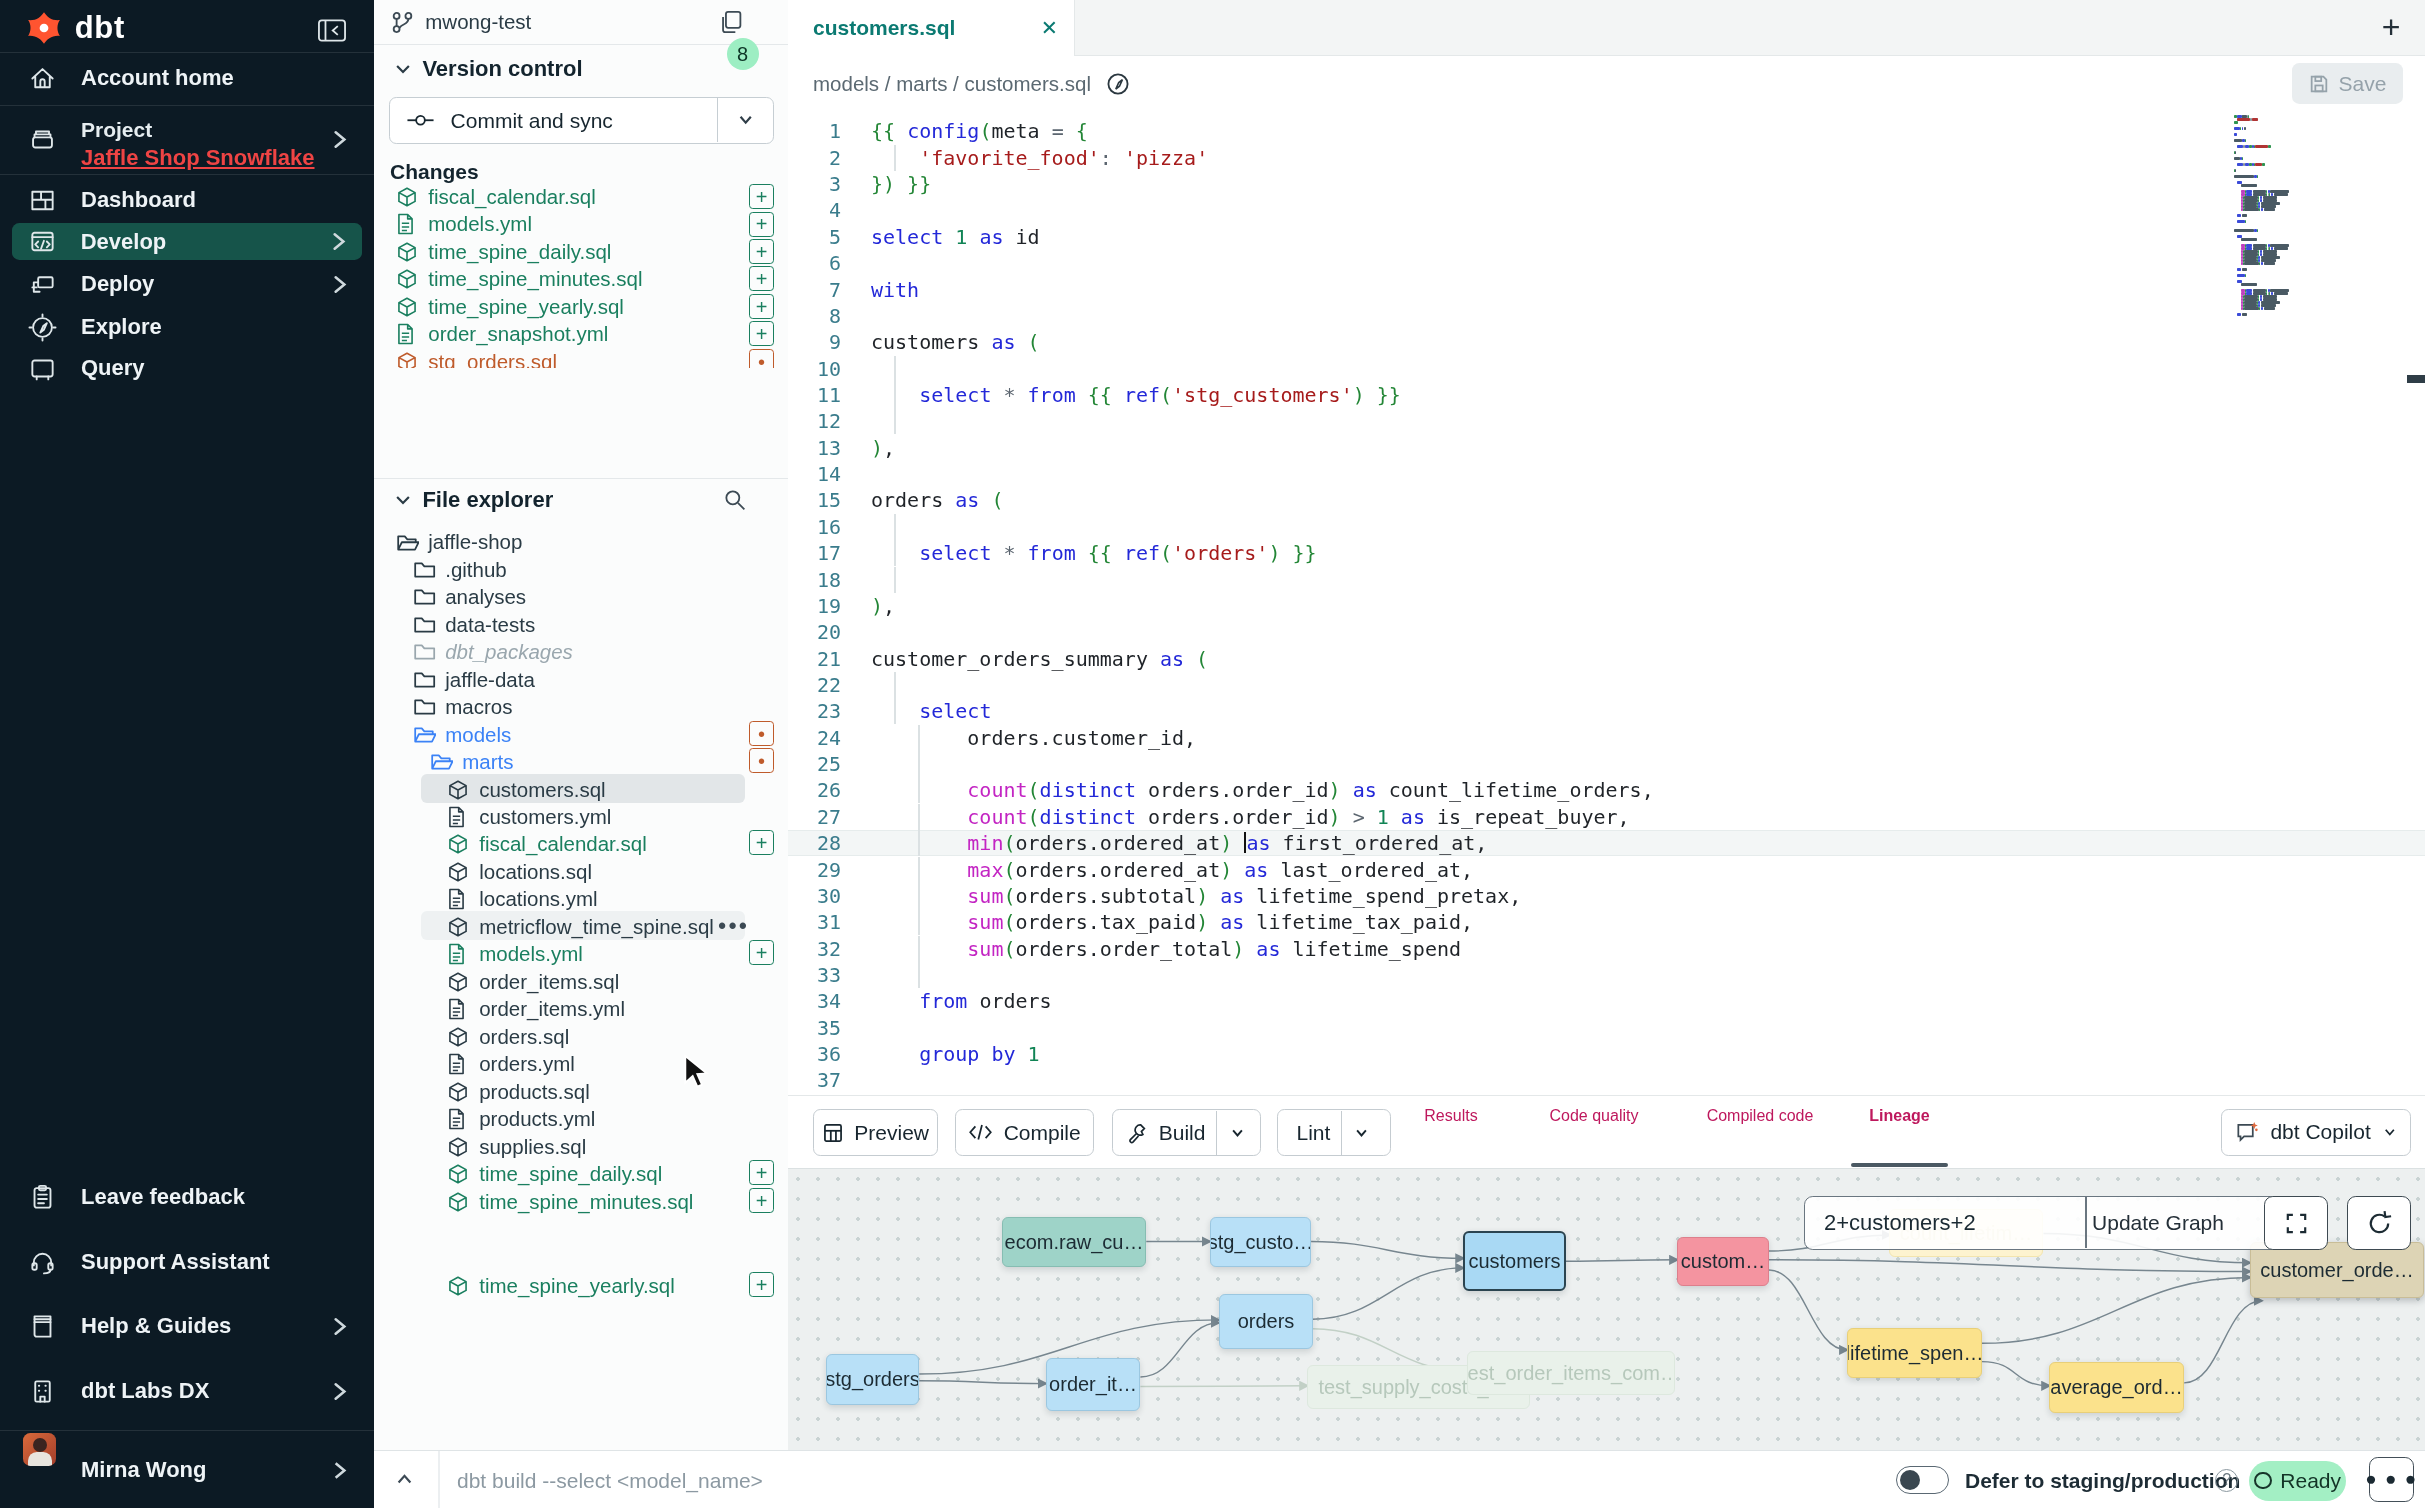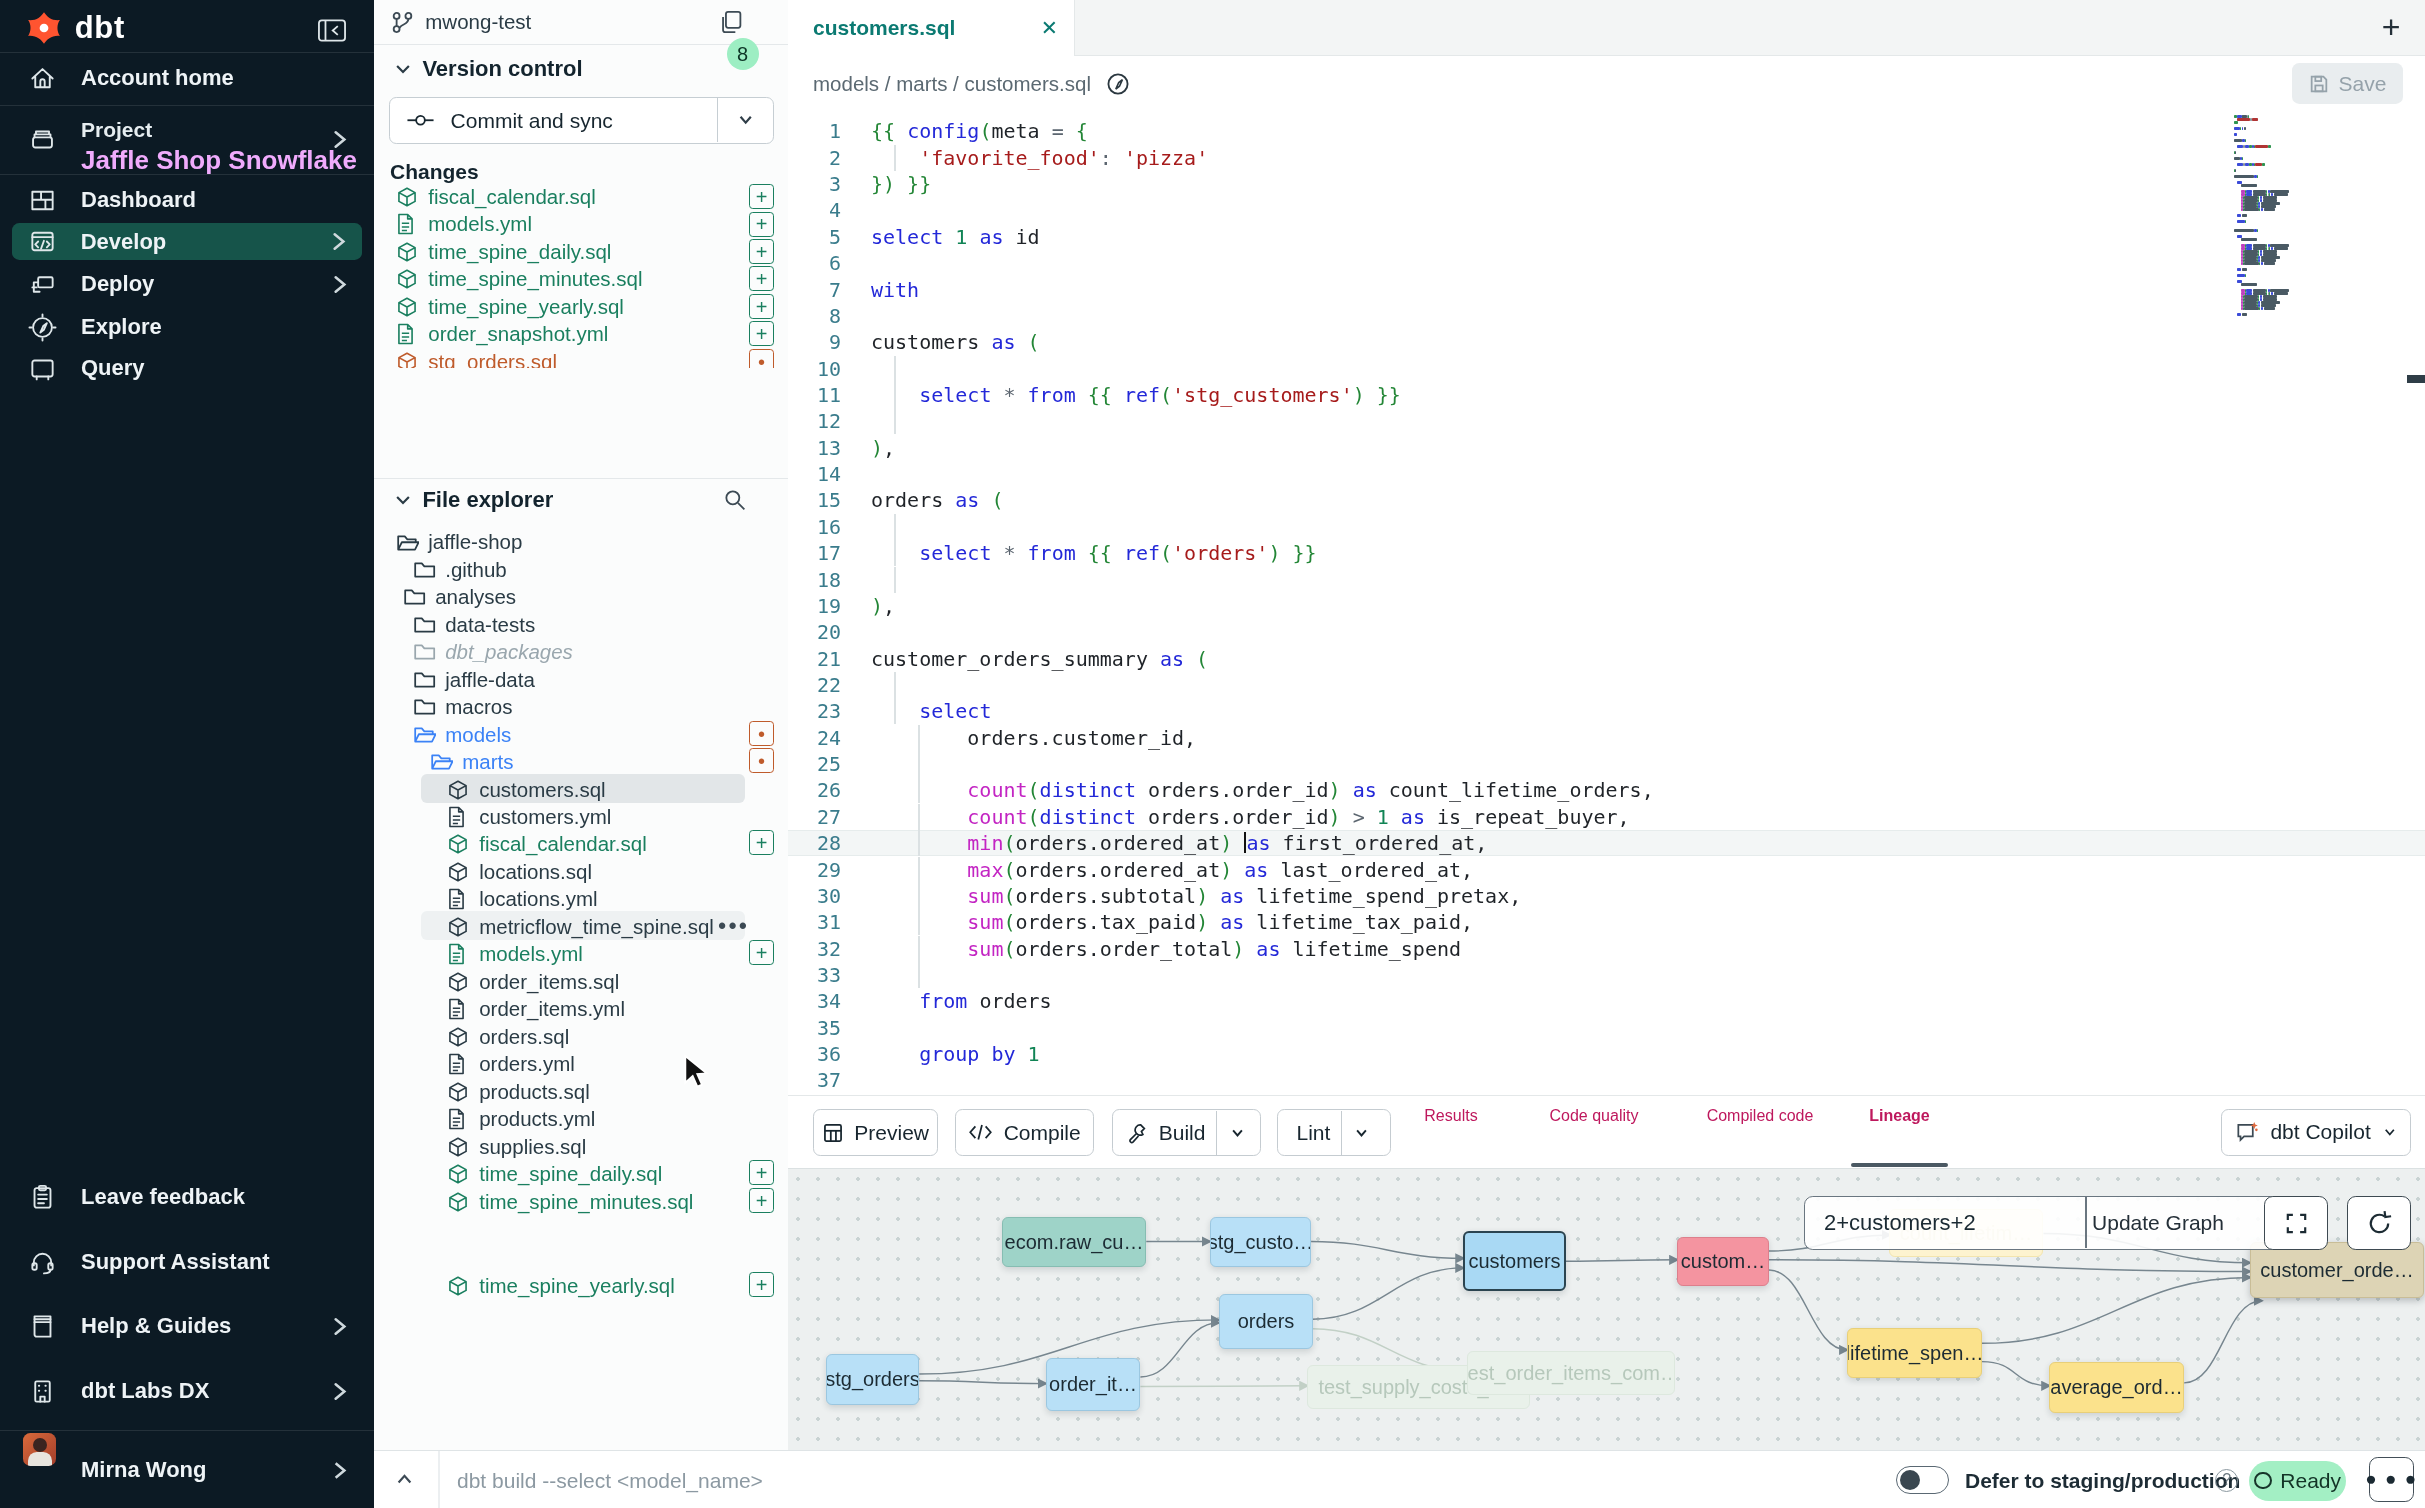--- a/index.html
+++ b/index.html
@@ -13,21 +13,21 @@
   .sb-logo { position:absolute; left:25px; top:8.8px; display:flex; align-items:center; gap:11.7px; }
   .sb-logo .word { font-size:31px; font-weight:bold; letter-spacing:0.7px; color:#fff; }
   .sb-collapse { position:absolute; right:26px; top:16px; color:#dfe7ea; }
   .nav-item { position:absolute; left:0; width:374px; height:42px; display:flex; align-items:center; cursor:pointer; }
   .nav-item .ic { position:absolute; left:26px; width:32px; height:32px; display:flex; align-items:center; justify-content:center; color:#dfe7ea; }
   .nav-item .lb { position:absolute; left:81px; font-size:22px; font-weight:600; color:#eef3f6; }
   .nav-item .ch { position:absolute; right:26px; color:#cfd9dd; }
   .nav-item.active { left:11.7px; width:350px; border-radius:7.3px; background:#16544a; }
   .nav-item.active .ic { left:14.6px; } .nav-item.active .lb { left:69px; } .nav-item.active .ch { right:14.6px; }
   .nav-proj .lb1 { position:absolute; left:81px; top:13px; font-size:21px; font-weight:600; color:#e6edf0; }
-  .nav-proj .lb2 { position:absolute; left:81px; top:40px; font-size:26px; font-weight:bold; color:#f0abfc; white-space:nowrap; }
+  .nav-proj .lb2 { position:absolute; left:81px; top:40px; font-size:22px; font-weight:bold; color:#ef4444; white-space:nowrap;text-decoration:underline; }
   .avatar { position:absolute; left:23.4px; top:-16px; width:33px; height:33px; border-radius:7.3px;
             background:linear-gradient(135deg,#d96a3b,#a33d2a); overflow:hidden; }
   .avatar:before { content:""; position:absolute; left:9.5px; top:5.1px; width:14px; height:14px; border-radius:50%; background:#3a2420; }
   .avatar:after { content:""; position:absolute; left:4.4px; top:19px; width:24px; height:16px; border-radius:8.8px 8.8px 0 0; background:#e8e4de; }
 
   
   .panel { position:absolute; left:374px; top:0; width:415px; height:1509px; background:#fbfcfc; border-right:1.5px solid #dfe4e6; }
   .row-h { position:absolute; display:flex; align-items:center; }
   .branch-row { left:0; top:0; width:415px; height:45px; border-bottom:0.7px solid #e4e8ea; }
   .branch-row .bi { margin-left:16px; color:#3c4a54; }
@@ -439,21 +439,21 @@
           <span class="tn">jaffle-shop</span>
         </div>
         <div class="t-row" style="top: 32px; padding-left: 39px;">
           <span class="ti">
             <svg class="ic-svg" width="23.4" height="20.5" viewBox="0 0 32 28">
               <path d="M3 6 h9 l3.5 4 H29 v14 H3 z" fill="none" stroke="currentColor" stroke-width="2.4" stroke-linejoin="round"></path>
             </svg>
           </span>
           <span class="tn">.github</span>
         </div>
-        <div class="t-row" style="top: 59px; padding-left: 29px;">
+        <div class="t-row" style="top: 59px; padding-left: 39px;">
           <span class="ti">
             <svg class="ic-svg" width="23.4" height="20.5" viewBox="0 0 32 28">
               <path d="M3 6 h9 l3.5 4 H29 v14 H3 z" fill="none" stroke="currentColor" stroke-width="2.4" stroke-linejoin="round"></path>
             </svg>
           </span>
           <span class="tn">analyses</span>
         </div>
         <div class="t-row" style="top: 87px; padding-left: 39px;">
           <span class="ti">
             <svg class="ic-svg" width="23.4" height="20.5" viewBox="0 0 32 28">

